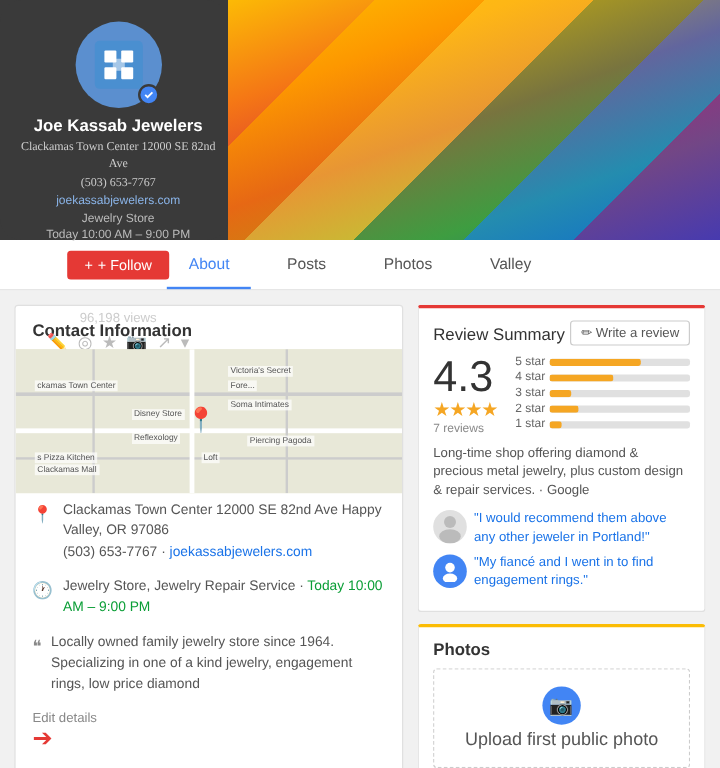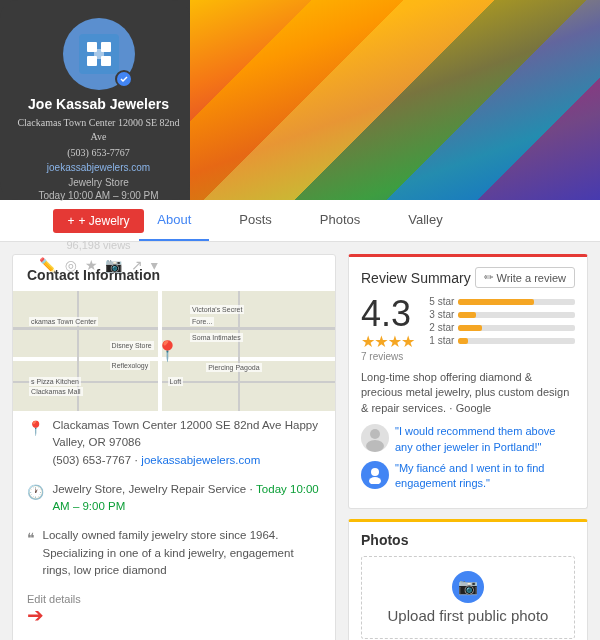--- a/index.html
+++ b/index.html
@@ -98,20 +98,21 @@
       cursor: pointer;
       display: flex;
       align-items: center;
       gap: 4px;
       margin-bottom: 6px;
     }
     .views-text {
       font-size: 11px;
       color: #ccc;
       margin-bottom: 6px;
+      margin-top: 20px;
     }
     .action-icons {
       display: flex;
       gap: 8px;
       align-items: center;
     }
     .action-icons span {
       color: #bbb;
       font-size: 14px;
       cursor: pointer;
@@ -471,21 +472,21 @@
       </div>
     </div>
     <div class="business-name">Joe Kassab Jewelers</div>
     <div class="business-address">Clackamas Town Center 12000 SE 82nd Ave</div>
     <div class="business-address">(503) 653-7767</div>
     <div class="business-website">joekassabjewelers.com</div>
     <div class="business-type">Jewelry Store</div>
     <div class="business-hours">Today 10:00 AM – 9:00 PM</div>
     <button class="follow-btn">
       <span>+</span>
-      <span>+ Jewelry</span>
+      <span>+ Follow</span>
     </button>
     <div class="views-text">96,198 views</div>
     <div class="action-icons">
       <span>✏️</span>
       <span>◎</span>
       <span>★</span>
       <span>📷</span>
       <span>↗</span>
       <span>▾</span>
     </div>
@@ -577,20 +578,26 @@
         <div>
           <div class="big-rating">4.3</div>
           <div class="stars-display">★★★★</div>
           <div class="reviews-count">7 reviews</div>
         </div>
         <div class="star-bars">
           <div class="star-bar-row">
             <span class="star-bar-label">5 star</span>
             <div class="bar-bg">
                 <div class="bar-fill" style="width:65%"></div>
+              </div>
+          </div>
+          <div class="star-bar-row">
+            <span class="star-bar-label">4 star</span>
+            <div class="bar-bg">
+                <div class="bar-fill" style="width:45%"></div>
               </div>
           </div>
           <div class="star-bar-row">
             <span class="star-bar-label">3 star</span>
             <div class="bar-bg">
                 <div class="bar-fill" style="width:15%"></div>
               </div>
           </div>
           <div class="star-bar-row">
             <span class="star-bar-label">2 star</span>

